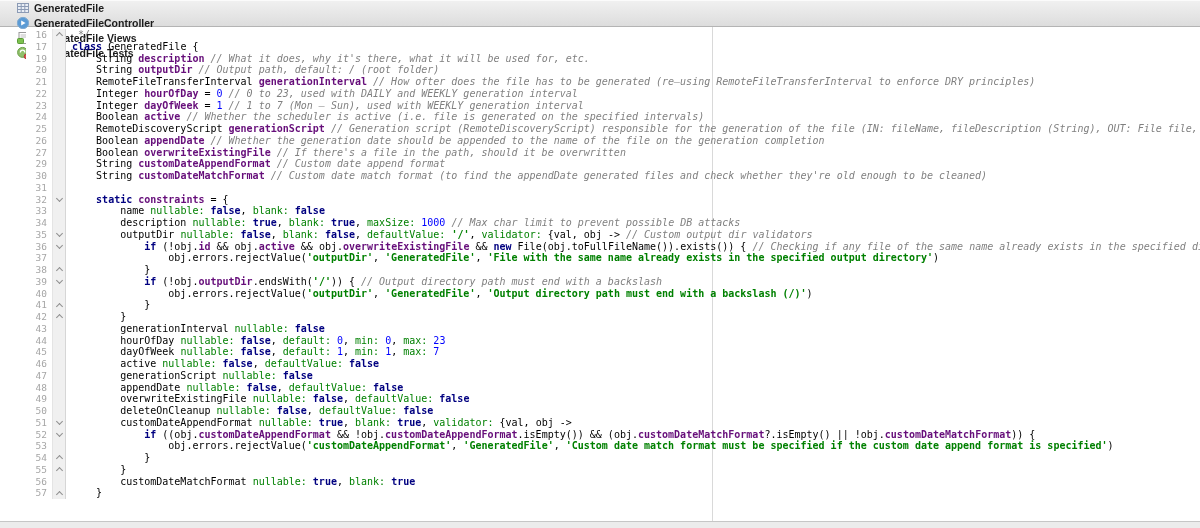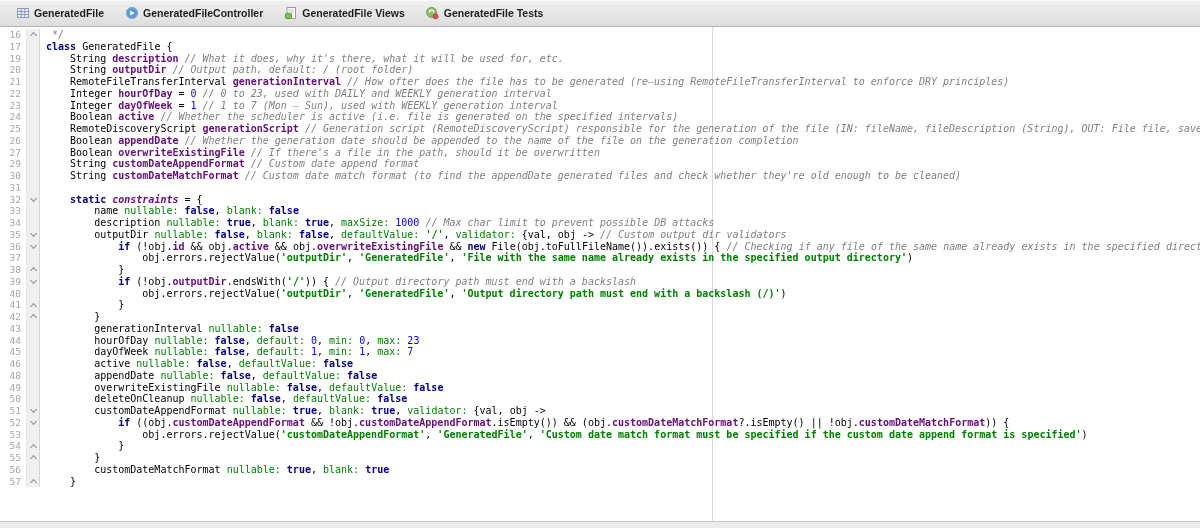--- a/index.html
+++ b/index.html
@@ -7,32 +7,33 @@
   .app {
     position:relative; width:1200px; height:528px; overflow:hidden;
     background:#fff; font-family:"Liberation Sans", sans-serif;
   }
   
   .tabbar {
     height:27px; display:flex; padding-left:5px;
     background:linear-gradient(#f1f1f1, #dddddd);
     border-bottom:1px solid #b4b4b4;
     box-shadow:inset 0 1px 0 #fbfbfb;
+    flex-direction:column;
   }
   .tab {
     display:flex; align-items:center; gap:4px; height:100%; padding:0 10px;
     font-size:10.5px; font-weight:bold; color:#1c1c1c; cursor:default;
     white-space:nowrap;
   }
   .ticon { width:15px; height:15px; display:inline-flex; align-items:center; justify-content:center; }
   .ticon svg { display:block; }
   
   .editor {
     position:relative; height:501px; overflow:hidden;
-    font-family:"DejaVu Sans Mono","Liberation Mono",monospace; font-size:10px;
+    font-family:"DejaVu Sans Mono","Liberation Mono",monospace; font-size:10px;padding-left:26px;
   }
   .margin-guide {
     position:absolute; left:712px; top:0; bottom:7px; width:1px; background:#d9d9d9;
   }
   .rows { position:relative; padding-top:2px; }
   .row { display:flex; height:11.75px; line-height:11.75px; }
   .ln {
     width:26px; text-align:right; padding-right:5px; color:#a6a6a6;
     background:#ffffff; flex:0 0 auto; font-size:9.5px;
   }
@@ -42,21 +43,21 @@
     display:flex; align-items:center; justify-content:center;
   }
   .chv { display:inline-block; width:5px; height:5px;
     border-right:1.4px solid #8f8f8f; border-bottom:1.4px solid #8f8f8f; }
   .chv.down { transform:rotate(45deg); margin-top:-2px; }
   .chv.up   { transform:rotate(-135deg); margin-top:2px; }
   .code { flex:1 1 auto; white-space:pre; overflow:hidden; padding-left:6px; color:#000; }
   
   .t-kw    { color:#000080; font-weight:bold; }
   .t-field { color:#660E7A; font-weight:bold; }
-  .t-sfield{ color:#660E7A; font-weight:bold; font-style:italic; }
+  .t-sfield{ color:#660E7A; font-weight:bold; }
   .t-cmt   { color:#808080; font-style:italic; }
   .t-str   { color:#008000; font-weight:bold; }
   .t-num   { color:#0000FF; }
   .t-key   { color:#008000; }
   .t-plain { color:#000000; }
   
   .hscroll {
     position:absolute; left:0; right:0; bottom:0; height:7px;
     background:#ececec; border-top:1px solid #c6c6c6; z-index:5;
   }
@@ -270,20 +271,25 @@
           <span class="ln">45</span>
           <span class="strip"></span>
           <span class="code"><span class="t-plain">        dayOfWeek </span><span class="t-key">nullable:</span><span class="t-plain"> </span><span class="t-kw">false</span><span class="t-plain">, </span><span class="t-key">default:</span><span class="t-plain"> </span><span class="t-num">1</span><span class="t-plain">, </span><span class="t-key">min:</span><span class="t-plain"> </span><span class="t-num">1</span><span class="t-plain">, </span><span class="t-key">max:</span><span class="t-plain"> </span><span class="t-num">7</span></span>
         </div>
         <div class="row">
           <span class="ln">46</span>
           <span class="strip"></span>
           <span class="code"><span class="t-plain">        active </span><span class="t-key">nullable:</span><span class="t-plain"> </span><span class="t-kw">false</span><span class="t-plain">, </span><span class="t-key">defaultValue:</span><span class="t-plain"> </span><span class="t-kw">false</span></span>
         </div>
         <div class="row">
+          <span class="ln">47</span>
+          <span class="strip"></span>
+          <span class="code"><span class="t-plain">        generationScript </span><span class="t-key">nullable:</span><span class="t-plain"> </span><span class="t-kw">false</span></span>
+        </div>
+        <div class="row">
           <span class="ln">48</span>
           <span class="strip"></span>
           <span class="code"><span class="t-plain">        appendDate </span><span class="t-key">nullable:</span><span class="t-plain"> </span><span class="t-kw">false</span><span class="t-plain">, </span><span class="t-key">defaultValue:</span><span class="t-plain"> </span><span class="t-kw">false</span></span>
         </div>
         <div class="row">
           <span class="ln">49</span>
           <span class="strip"></span>
           <span class="code"><span class="t-plain">        overwriteExistingFile </span><span class="t-key">nullable:</span><span class="t-plain"> </span><span class="t-kw">false</span><span class="t-plain">, </span><span class="t-key">defaultValue:</span><span class="t-plain"> </span><span class="t-kw">false</span></span>
         </div>
         <div class="row">

